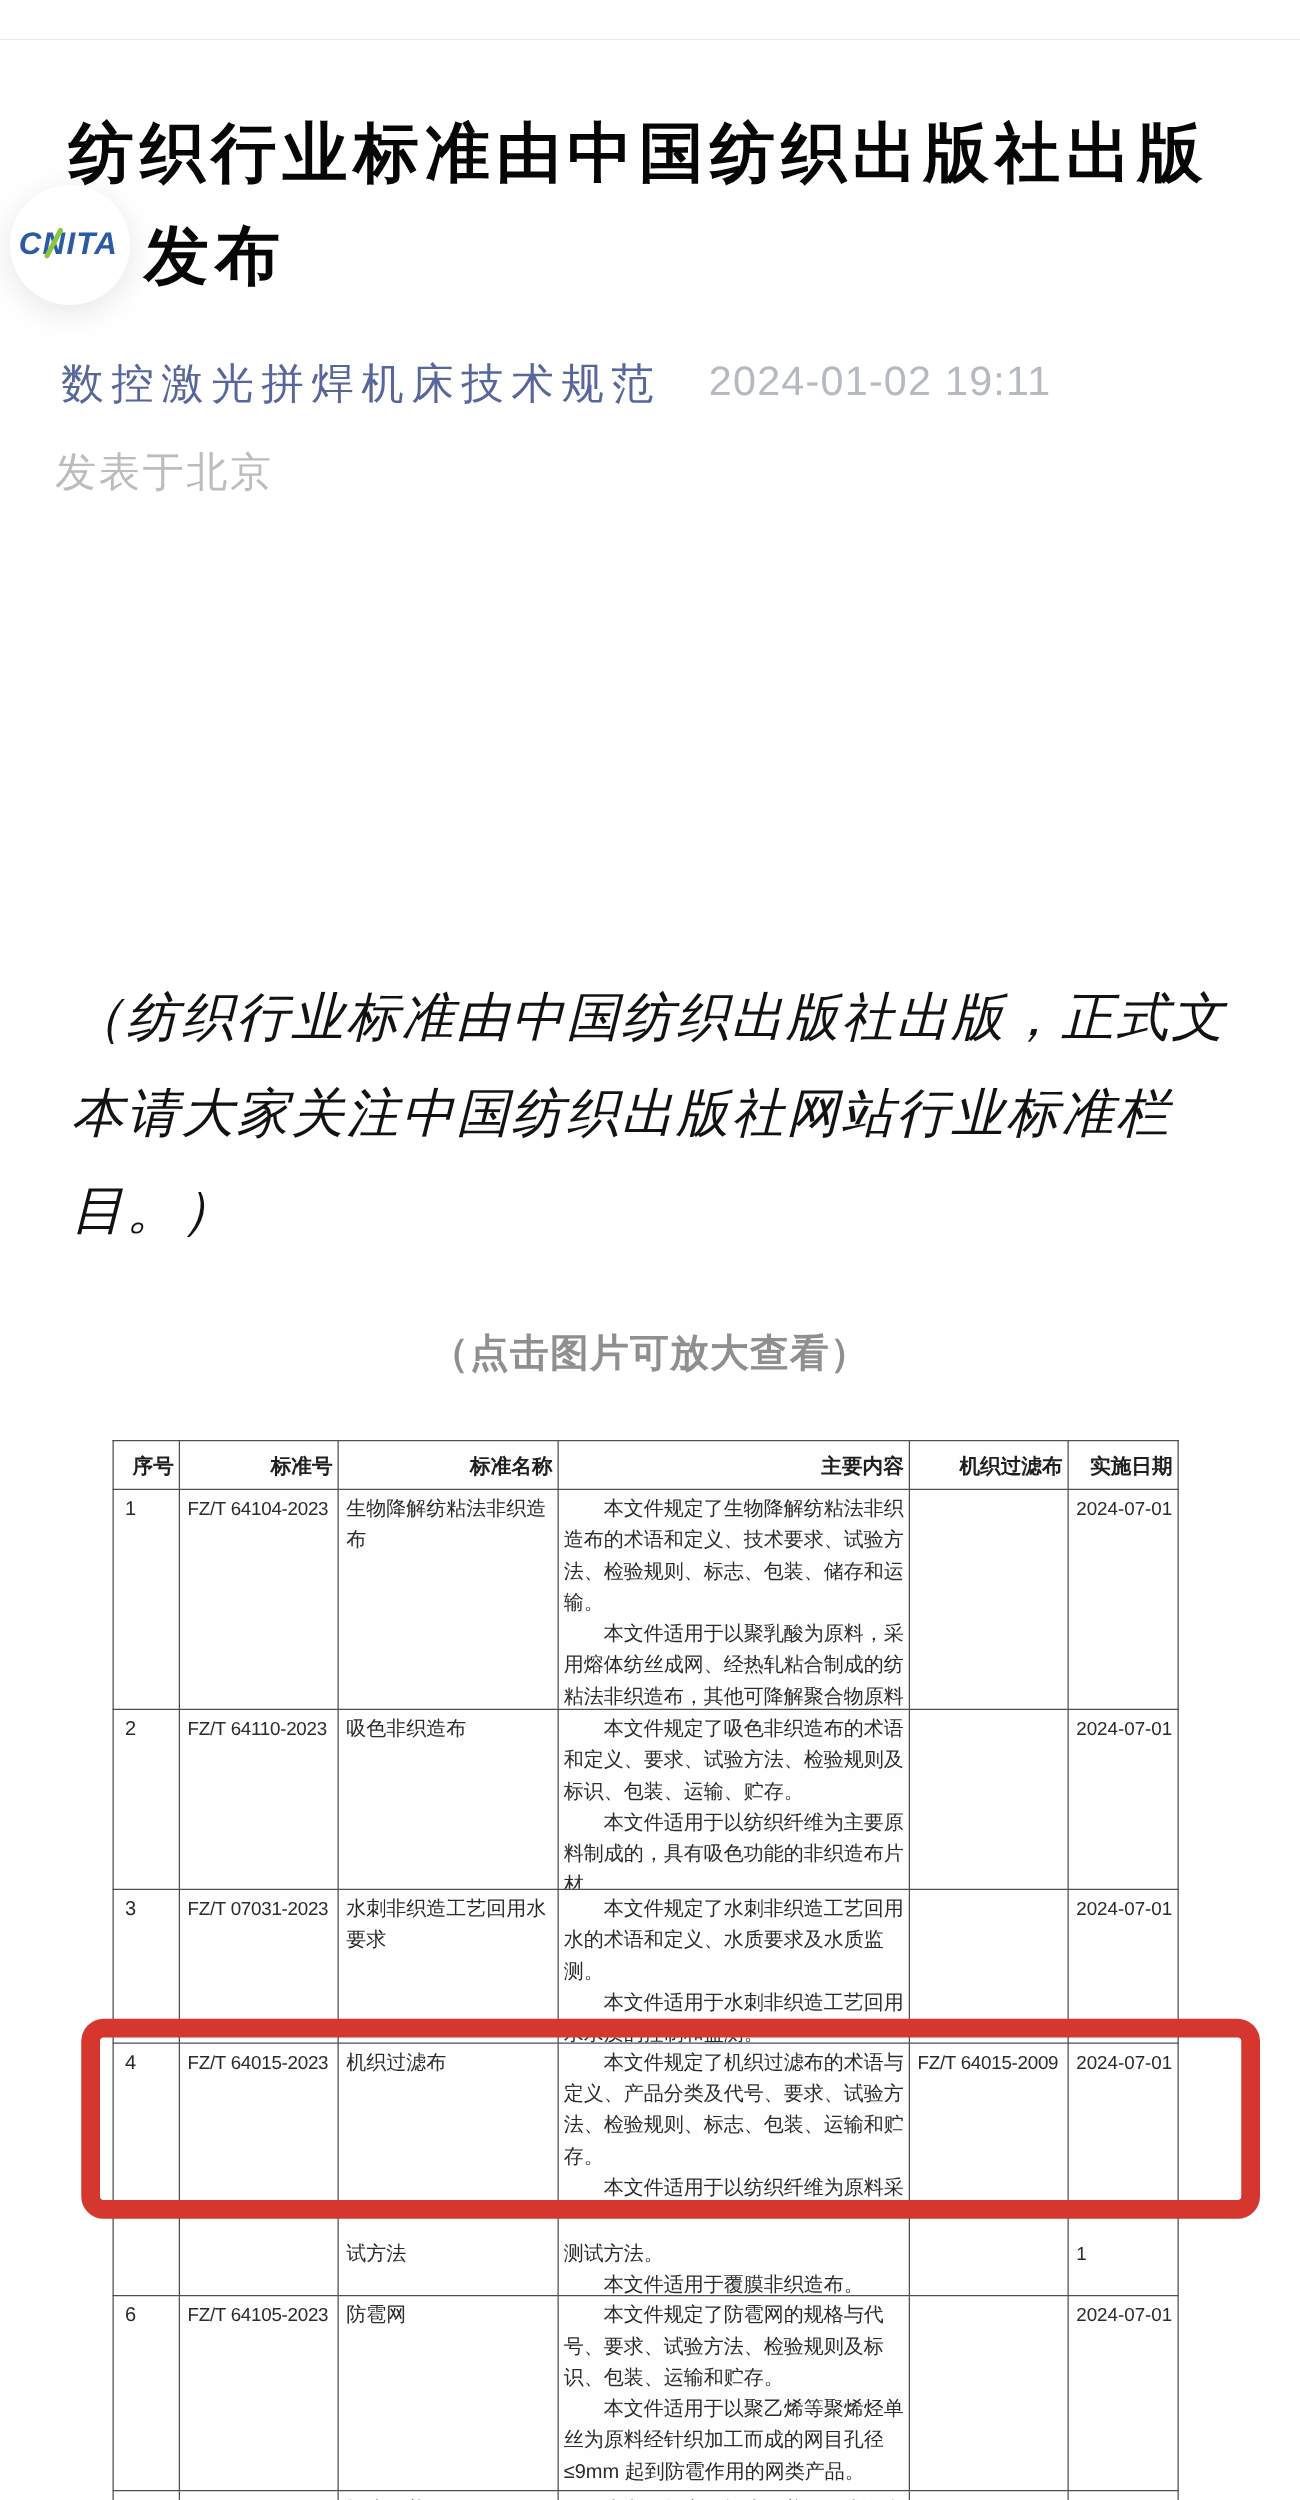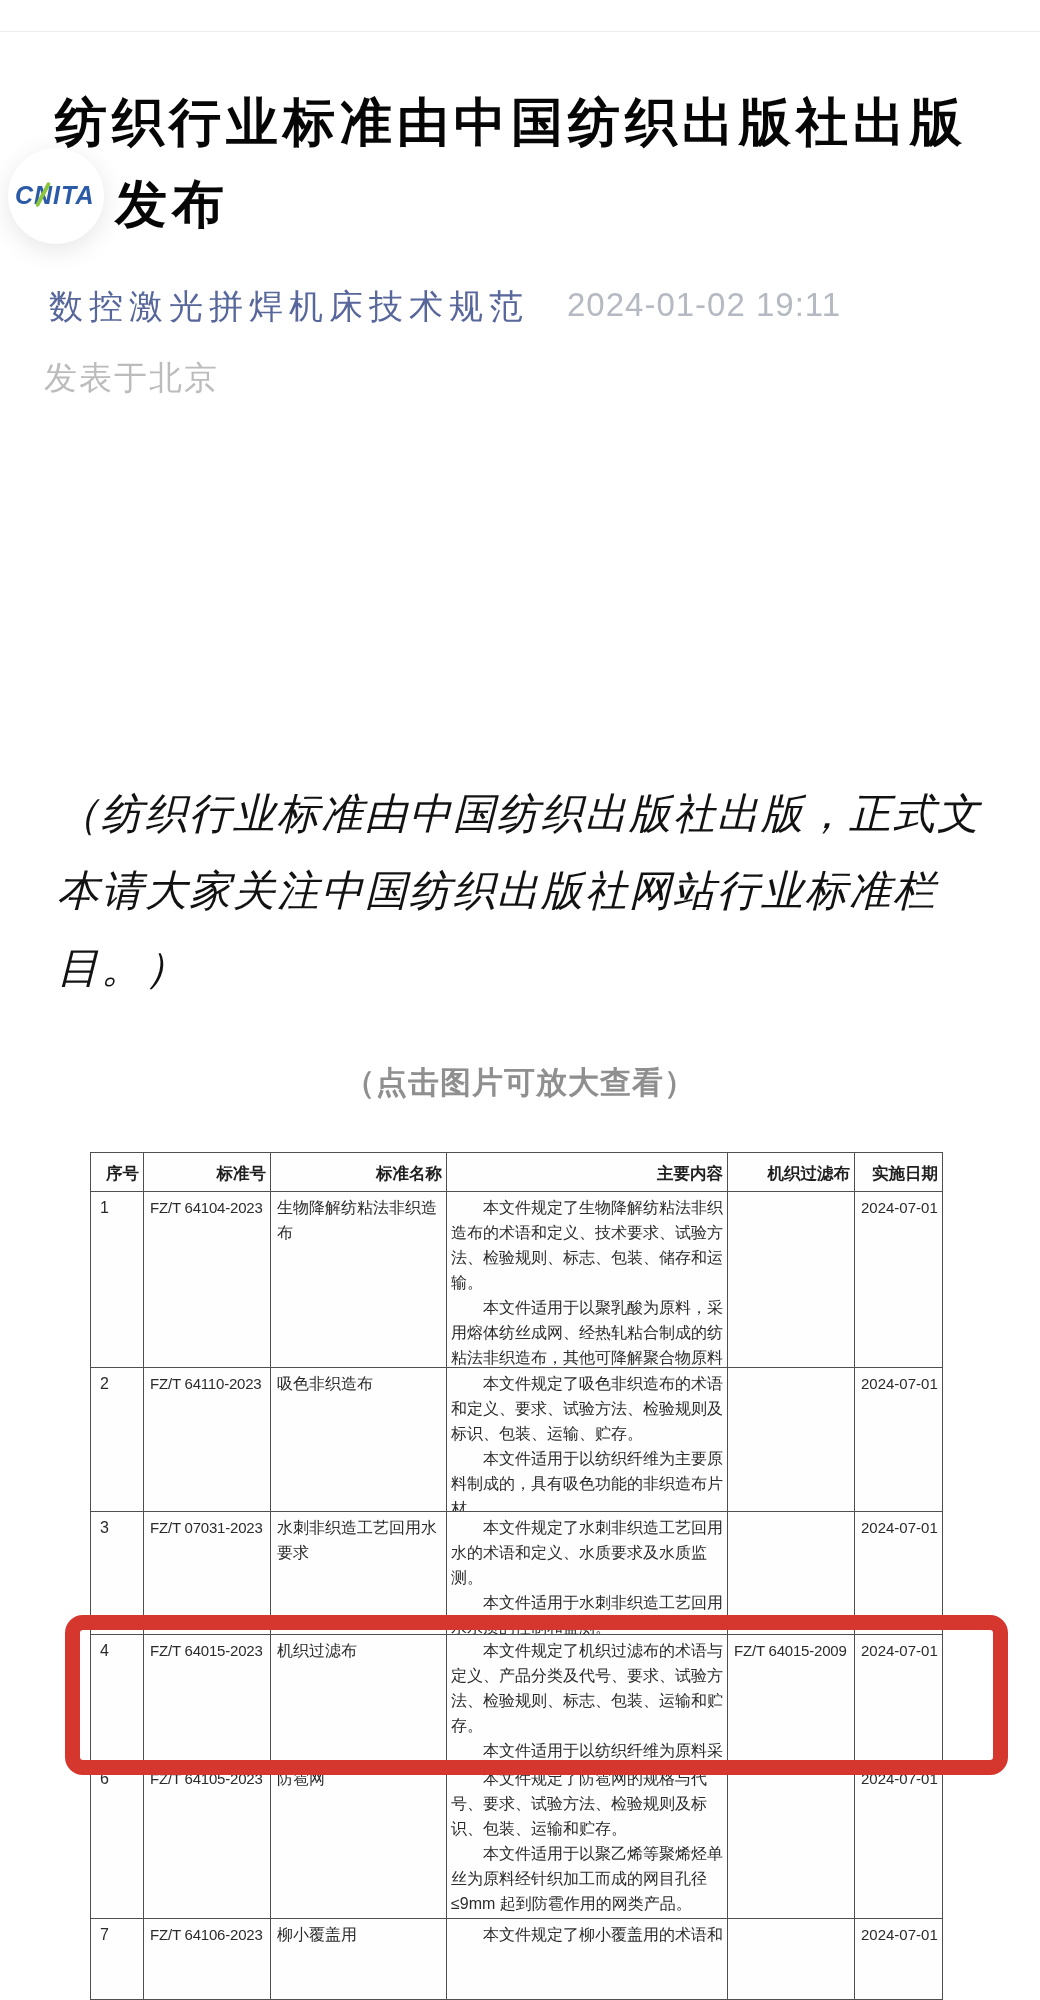--- a/index.html
+++ b/index.html
@@ -191,20 +191,43 @@
                 <p>本文件适用于以纺织纤维为原料采用机织工艺生产的过滤布。</p>
               </div>
             </td>
             <td class="c-rep">
               <div class="cell" style="height: 127px;">FZ/T 64015-2009</div>
             </td>
             <td class="c-date">
               <div class="cell" style="height: 127px;">2024-07-01</div>
             </td>
           </tr>
+          <tr class="partial">
+            <td class="c-no">
+              <div class="cell" style="height: 73px;"></div>
+            </td>
+            <td class="c-code">
+              <div class="cell" style="height: 73px;"></div>
+            </td>
+            <td class="c-name">
+              <div class="cell" style="height: 73px;">试方法</div>
+            </td>
+            <td class="c-content">
+              <div class="cell" style="height: 73px;">
+                <p class="no-indent">测试方法。</p>
+                <p>本文件适用于覆膜非织造布。</p>
+              </div>
+            </td>
+            <td class="c-rep">
+              <div class="cell" style="height: 73px;"></div>
+            </td>
+            <td class="c-date">
+              <div class="cell" style="height: 73px;">1</div>
+            </td>
+          </tr>
           <tr>
             <td class="c-no">
               <div class="cell" style="height: 155px;">6</div>
             </td>
             <td class="c-code">
               <div class="cell" style="height: 155px;">FZ/T 64105-2023</div>
             </td>
             <td class="c-name">
               <div class="cell" style="height: 155px;">防雹网</div>
             </td>

